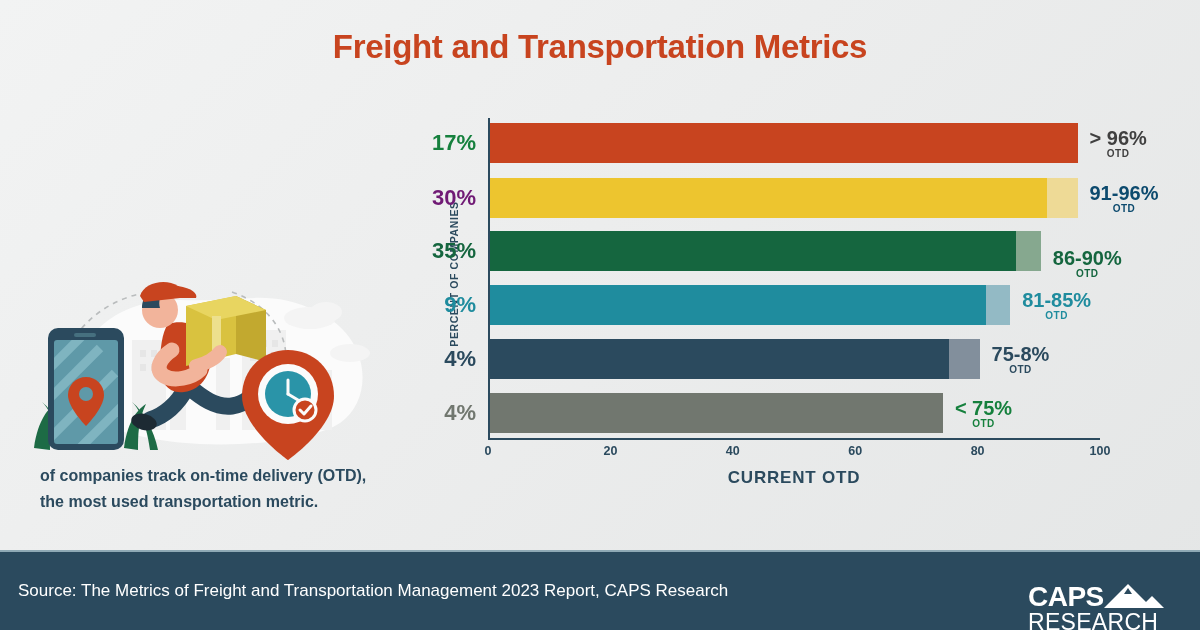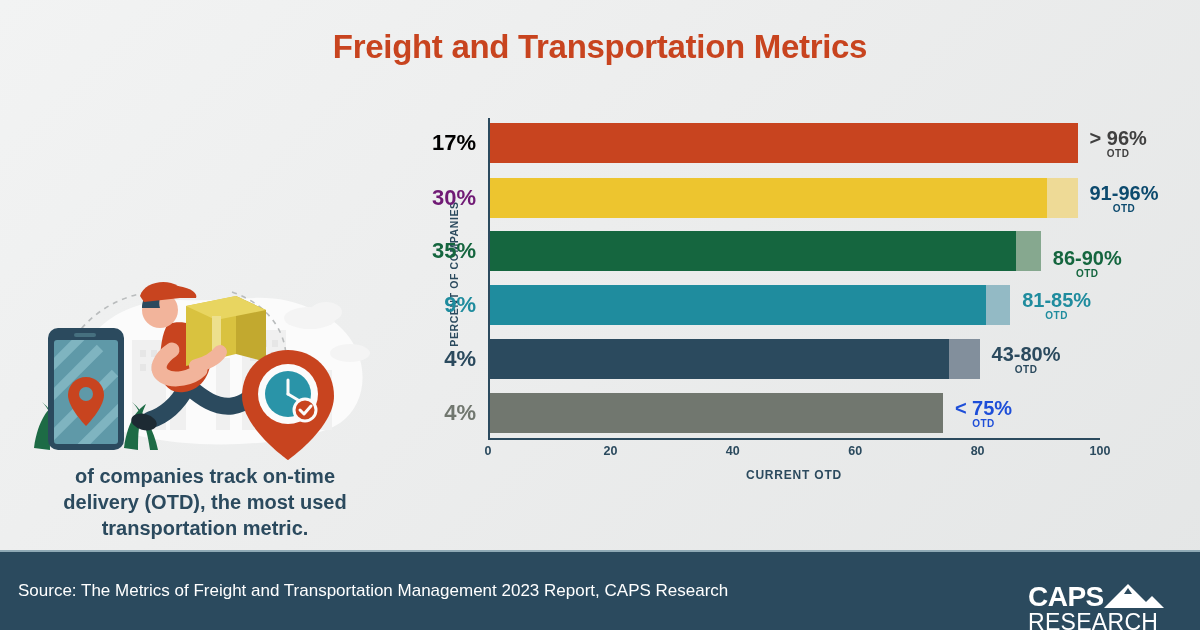--- a/index.html
+++ b/index.html
@@ -24,22 +24,22 @@
   .donut { width:190px; height:190px; border-radius:50%; position:relative;
            box-shadow:0 2px 6px rgba(0,0,0,.10); }
   .donut-hole {
     position:absolute; left:31px; top:31px; width:128px; height:128px;
     border-radius:50%; background:#f0f1f1;
     display:flex; align-items:center; justify-content:center;
   }
   .donut-value { font-size:43px; font-weight:bold; color:#1F8C9E; letter-spacing:-1px; }
 
   .caption {
-    position:absolute; left:40px; top:385px; width:330px; text-align:center;
-    font-size:20px; font-weight:bold; color:#2B4A5E; line-height:26px;
+    position:absolute; left:40px; top:385px; width:330px; text-align:left;
+    font-size:16px; font-weight:bold; color:#2B4A5E; line-height:26px;
   }
 
   
   .illus { position:absolute; left:20px; top:180px; width:370px; height:210px; }
   .illus svg { display:block; }
 
   
   .chart { position:absolute; left:400px; top:118px; width:790px; height:400px; }
   .ylabel {
     position:absolute; left:-36px; top:150px; width:180px;
@@ -57,21 +57,21 @@
   .seg-main { height:40px; }
   .seg-light { height:40px; }
   .blabel { margin-left:12px; white-space:nowrap; line-height:1; }
   .blabel .r { font-size:20px; font-weight:bold; display:block; }
   .blabel .o { font-size:10px; font-weight:bold; letter-spacing:0.5px; display:block;
                text-align:center; margin-top:1px; }
 
   .tick { position:absolute; top:326px; font-size:12.5px; font-weight:bold;
           color:#2B4A5E; transform:translateX(-50%); }
   .xlabel { position:absolute; left:88px; top:350px; width:612px; text-align:center;
-            font-size:12px; font-weight:bold; color:#2B4A5E; letter-spacing:0.8px; }
+            font-size:17px; font-weight:bold; color:#2B4A5E; letter-spacing:0.8px; }
 
   
   .footer { position:absolute; left:0; top:550px; width:1200px; height:80px;
             background:#2B4A5E; border-top:2px solid #8fa9b5; }
   .source { position:absolute; left:18px; top:29px; font-size:17px; color:#ffffff; }
   .source .it { }
   .logo { position:absolute; right:22px; top:28px; width:150px; height:54px; color:#fff; }
 </style>
 </head>
 <body>
@@ -178,21 +178,21 @@
     </svg>
   </div>
 
   <div class="caption">of companies track on-time delivery (OTD), the most used transportation metric.</div>
 </div>
 
 <div class="chart">
   <div class="ylabel">PERCENT OF COMPANIES</div>
   <div class="plot" id="plot">
       <div class="row" style="top: 5px;">
-        <span class="pct" style="color: #000000;">17%</span>
+        <span class="pct" style="color: #15803d;">17%</span>
         <div class="seg-main" style="width: 587.52px; background: rgb(200, 68, 31);"></div>
         <div class="blabel" style="color: #404040;">
           <span class="r">&gt; 96%</span>
           <span class="o">OTD</span>
         </div>
       </div>
       <div class="row" style="top: 60px;">
         <span class="pct" style="color: #701a75;">30%</span>
         <div class="seg-main" style="width: 556.92px; background: rgb(237, 197, 47);"></div>
         <div class="seg-light" style="width: 30.6px; background: rgb(238, 218, 150);"></div>
@@ -217,28 +217,28 @@
         <div class="blabel" style="color: rgb(31, 140, 158);">
           <span class="r">81-85%</span>
           <span class="o">OTD</span>
         </div>
       </div>
       <div class="row" style="top: 221px;">
         <span class="pct" style="color: rgb(43, 74, 94);">4%</span>
         <div class="seg-main" style="width: 459px; background: rgb(43, 74, 94);"></div>
         <div class="seg-light" style="width: 30.6px; background: rgb(130, 143, 156);"></div>
         <div class="blabel" style="color: rgb(43, 74, 94);">
-          <span class="r">43-80%</span>
+          <span class="r">75-8%</span>
           <span class="o">OTD</span>
         </div>
       </div>
       <div class="row" style="top: 275px;">
         <span class="pct" style="color: rgb(113, 119, 111);">4%</span>
         <div class="seg-main" style="width: 452.88px; background: rgb(113, 119, 111);"></div>
-        <div class="blabel" style="color: #1d4ed8;">
+        <div class="blabel" style="color: #15803d;">
           <span class="r">&lt; 75%</span>
           <span class="o">OTD</span>
         </div>
       </div>
     </div>
   <div class="axis-line"></div>
   <div id="ticks">
       <div class="tick" style="left: 88px;">0</div>
       <div class="tick" style="left: 210.4px;">20</div>
       <div class="tick" style="left: 332.8px;">40</div>

